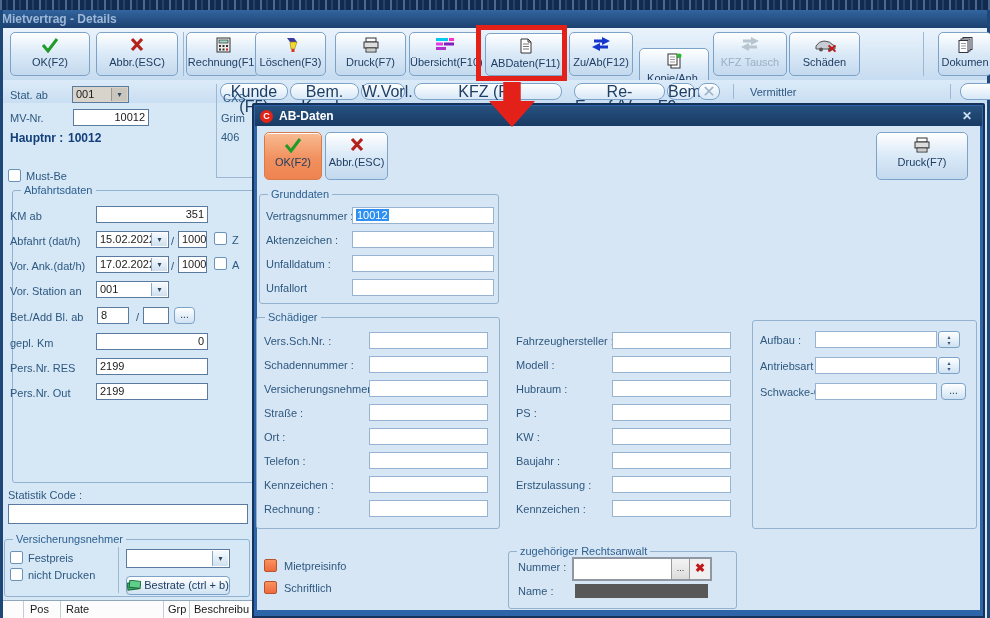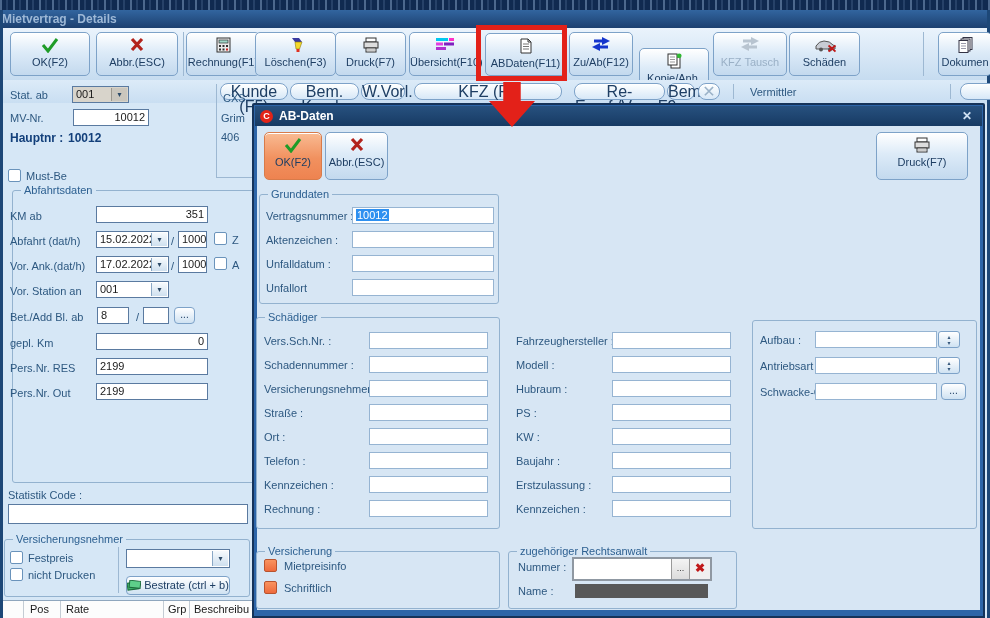--- a/index.html
+++ b/index.html
@@ -99,21 +99,21 @@
             <rect x="3" y="8" width="2" height="2"></rect>
             <rect x="6.5" y="8" width="2" height="2"></rect>
             <rect x="10" y="8" width="2" height="2"></rect>
             <rect x="3" y="11.5" width="2" height="2"></rect>
             <rect x="6.5" y="11.5" width="2" height="2"></rect>
             <rect x="10" y="11.5" width="2" height="2" fill="#c22"></rect>
           </g>
         </svg></span>
     <span class="lbl">Rechnung(F1)</span>
   </div>
-  <div class="btn" style="left:252px;top:4px;width:81px;height:44px;">
+  <div class="btn" style="left:252px;top:4px;width:71px;height:44px;">
     <span class="ico"><svg width="18" height="16">
           <polygon points="5,1 12,1 15,5 8,5" fill="#3a3aa0"></polygon>
           <polygon points="8,5 15,5 12.5,12 9,12" fill="#f5d92a" stroke="#8a7a10" stroke-width="0.6"></polygon>
           <rect x="9.5" y="12" width="3" height="3" fill="#e03020"></rect>
         </svg></span>
     <span class="lbl">Löschen(F3)</span>
   </div>
   <div class="btn" style="left:332px;top:4px;width:71px;height:44px;">
     <span class="ico"><svg width="18" height="16">
           <rect x="4" y="1" width="10" height="4" fill="#fff" stroke="#333"></rect>
@@ -391,23 +391,20 @@
   <span class="flab" style="left:506px;top:255px;">Antriebsart :</span>
   <div class="inp" style="left:561px;top:252px;width:122px;"></div>
   <div class="spin" style="left:684px;top:252px;height:17px;">
     <span>▴</span>
     <span>▾</span>
   </div>
   <span class="flab" style="left:506px;top:281px;">Schwacke-Grp. :</span>
   <div class="inp" style="left:561px;top:278px;width:122px;"></div>
   <div class="mini" style="left:687px;top:278px;width:25px;height:17px;"><span>...</span></div>
 
-  <div class="grp bgD" style="left:2px;top:446px;width:244px;height:58px;">
-    <span class="gleg bgD">Versicherung</span>
-  </div>
   <div class="ochk" style="left:10px;top:454px;"></div>
   <span class="flab" style="left:30px;top:455px;">Mietpreisinfo</span>
   <div class="ochk" style="left:10px;top:476px;"></div>
   <span class="flab" style="left:30px;top:477px;">Schriftlich</span>
 
   <div class="grp bgD" style="left:254px;top:446px;width:229px;height:58px;">
     <span class="gleg bgD">zugehöriger Rechtsanwalt</span>
   </div>
   <span class="flab" style="left:264px;top:456px;">Nummer :</span>
   <div class="nctr" style="left:318px;top:452px;width:140px;height:24px;">

